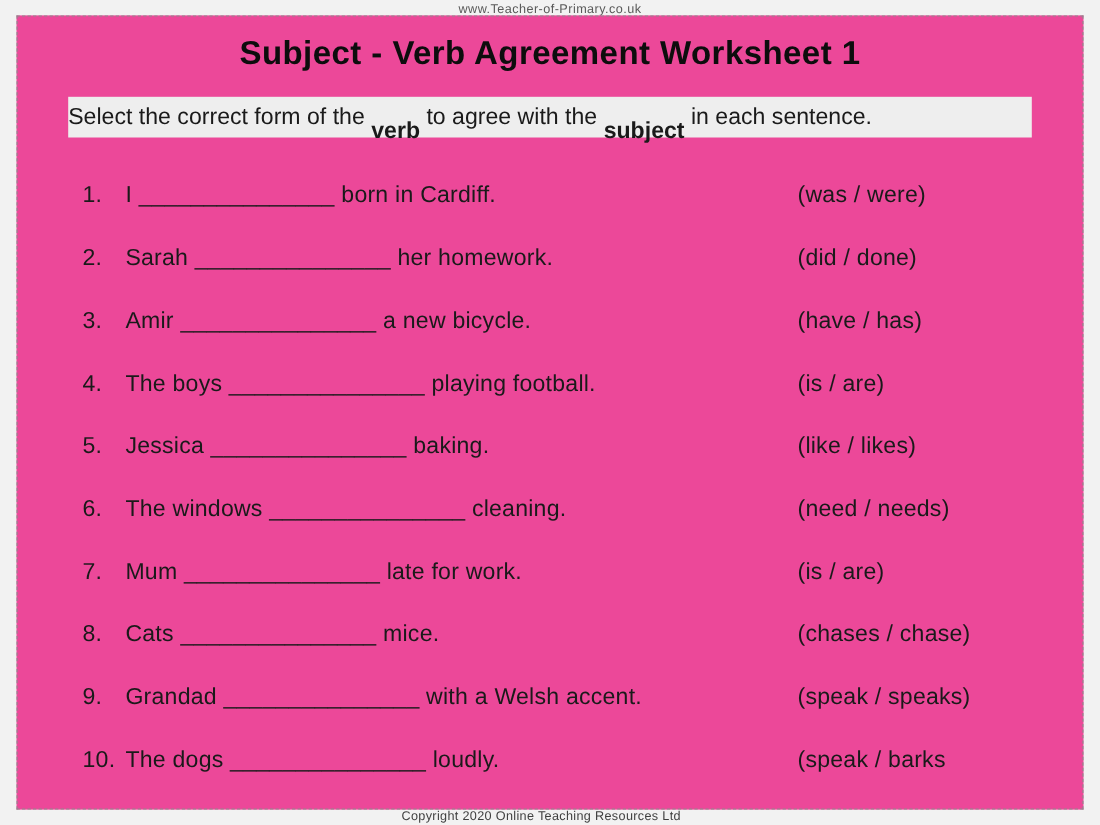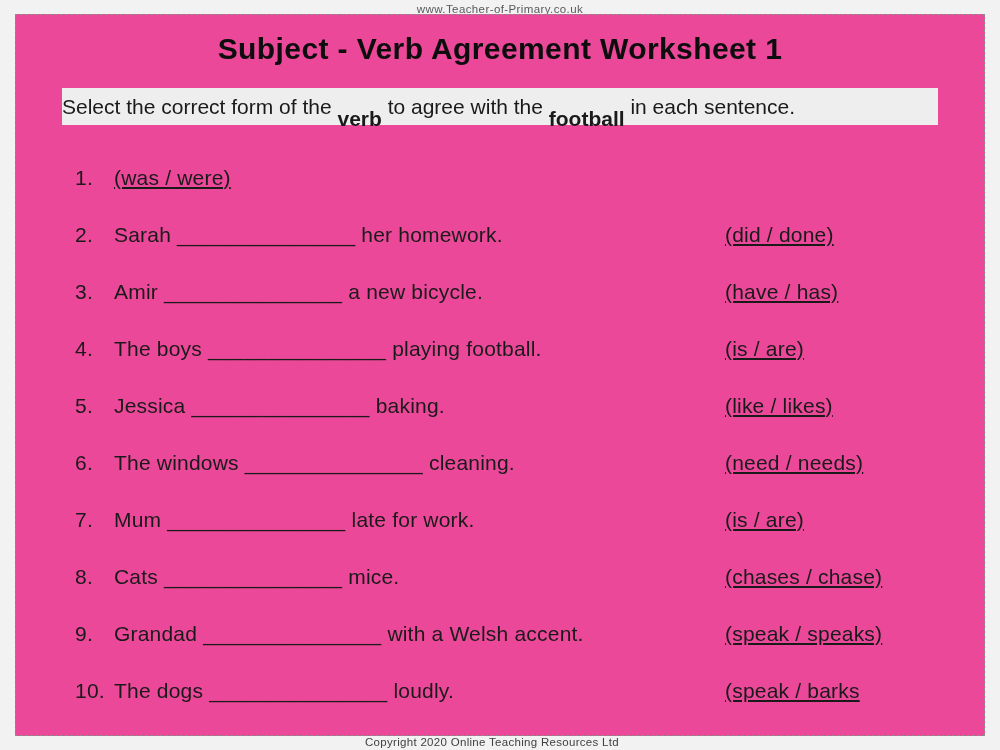--- a/index.html
+++ b/index.html
@@ -62,46 +62,46 @@
     flex: 0 0 39px;
   }
   .q-sentence {
     width: 611px;
     flex: 0 0 611px;
     white-space: nowrap;
   }
   .q-options {
     flex: 1 1 auto;
     white-space: nowrap;
-    text-decoration: underline;
   }
   .footer {
     position: absolute;
     left: 0; bottom: 2px; width: 984px;
     text-align: center;
     font-size: 11.5px;
     color: #3f3f3f;
     letter-spacing: 0.3px;
   }
 </style>
 </head>
 <body>
 
 <div class="site-url">www.Teacher-of-Primary.co.uk</div>
 
 <div class="sheet">
 
   <div class="title">Subject - Verb Agreement Worksheet 1</div>
 
-  <div class="instruction"><span>Select the correct form of the </span><b>verb</b><span> to agree with the </span><b>football</b><span> in each sentence.</span></div>
+  <div class="instruction"><span>Select the correct form of the </span><b>verb</b><span> to agree with the </span><b>subject</b><span> in each sentence.</span></div>
 
   <div class="questions">
 
     <div class="q-row">
       <span class="q-num">1.</span>
+      <span class="q-sentence">I _______________ born in Cardiff.</span>
       <span class="q-options">(was / were)</span>
     </div>
 
     <div class="q-row">
       <span class="q-num">2.</span>
       <span class="q-sentence">Sarah _______________ her homework.</span>
       <span class="q-options">(did / done)</span>
     </div>
 
     <div class="q-row">

